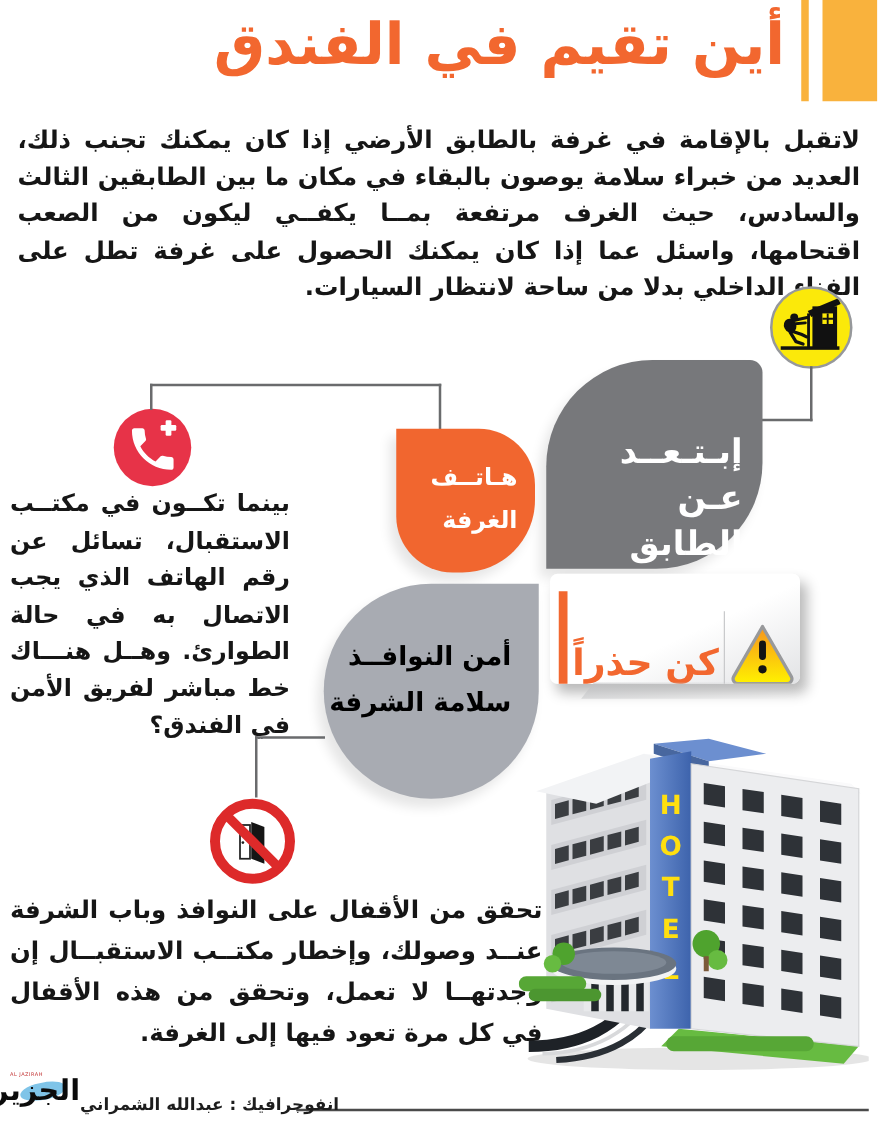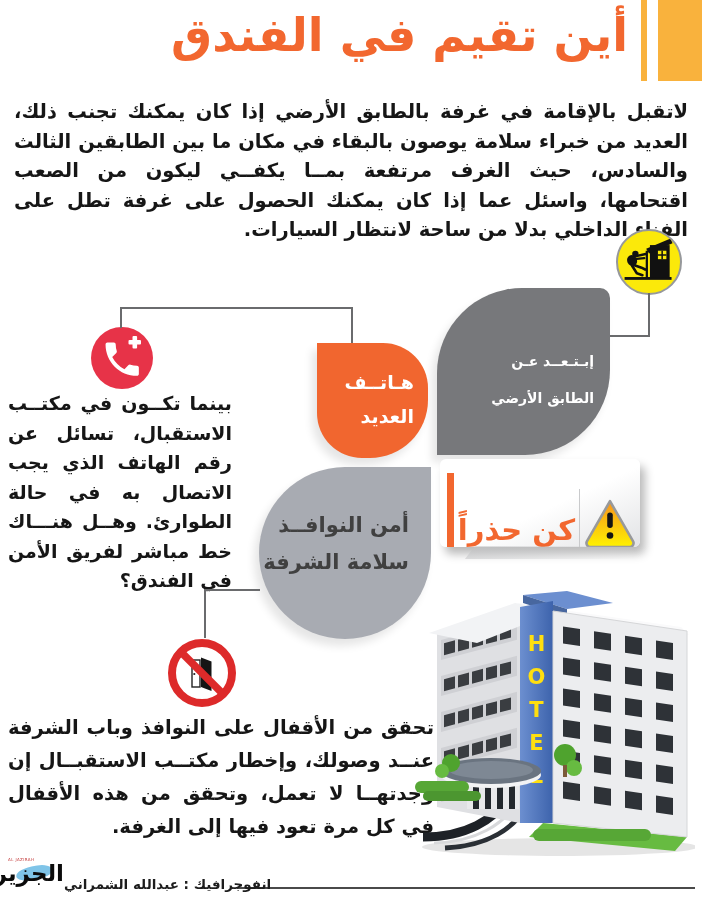--- a/index.html
+++ b/index.html
@@ -20,23 +20,23 @@
 
   
   .line{background:#6A6B6D;}
 
   
   .blob{position:absolute;box-shadow:-5px 7px 9px rgba(0,0,0,0.10);}
   .blob1{left:437px;top:288px;width:173px;height:167px;background:#77787B;border-radius:85px 10px 85px 0;}
   .blob-orange{left:317px;top:343px;width:111px;height:115px;background:#F1662F;border-radius:0 45px 58px 45px;}
   .blob2{left:259px;top:467px;width:172px;height:172px;background:#A8ABB2;border-radius:86px 0 86px 86px;}
   .blob .t{position:absolute;direction:rtl;text-align:right;font-weight:bold;}
-  .blob1 .t{right:16px;top:55px;color:#fff;font-size:14px;line-height:37px;}
+  .blob1 .t{right:16px;top:55px;color:#fff;font-size:27px;line-height:37px;}
   .blob-orange .t{right:14px;top:22px;color:#fff;font-size:19px;line-height:34px;}
-  .blob2 .t{right:22px;top:40px;color:#404040;font-size:21px;line-height:37px;}
+  .blob2 .t{right:22px;top:40px;color:#000000;font-size:21px;line-height:37px;}
 
   
   .circle-icon{position:absolute;border-radius:50%;}
   .icon-burglar{left:616px;top:229px;width:66px;height:66px;background:#FBE90A;border:2px solid #96989B;box-sizing:border-box;overflow:hidden;}
   .icon-phone{left:91px;top:327px;width:62px;height:62px;background:#E73348;}
   .icon-ban{left:166px;top:637px;width:72px;height:72px;}
 
   
   .warn{left:440px;top:459px;width:200px;height:88px;border-radius:6px;
         background:linear-gradient(155deg,#ffffff 55%,#E2E3E5);
@@ -107,21 +107,21 @@
       <rect x="41.5" y="9.1" width="4.6" height="12.5" rx="1" fill="#fff"></rect>
     </svg>
   </div>
   <div class="abs line" style="left:120px;top:307px;width:2px;height:21px;"></div>
   <div class="abs line" style="left:120px;top:307px;width:233px;height:2px;"></div>
   <div class="abs line" style="left:351px;top:307px;width:2px;height:38px;"></div>
 
   <div class="blob blob-orange">
     <div class="t">
       <div>هـاتــف</div>
-      <div>العديد</div>
+      <div>الغرفة</div>
     </div>
   </div>
 
   <div class="abs para phone-text">بينما تكــون في مكتــب الاستقبال، تسائل عن رقم الهاتف الذي يجب الاتصال به في حالة الطوارئ. وهــل هنـــاك خط مباشر لفريق الأمن في الفندق؟</div>
 
   <div class="abs warn">
     <div class="warn-bar"></div>
     <div class="warn-label">كن حذراً</div>
     <div class="warn-div"></div>
     <div class="warn-tri">

